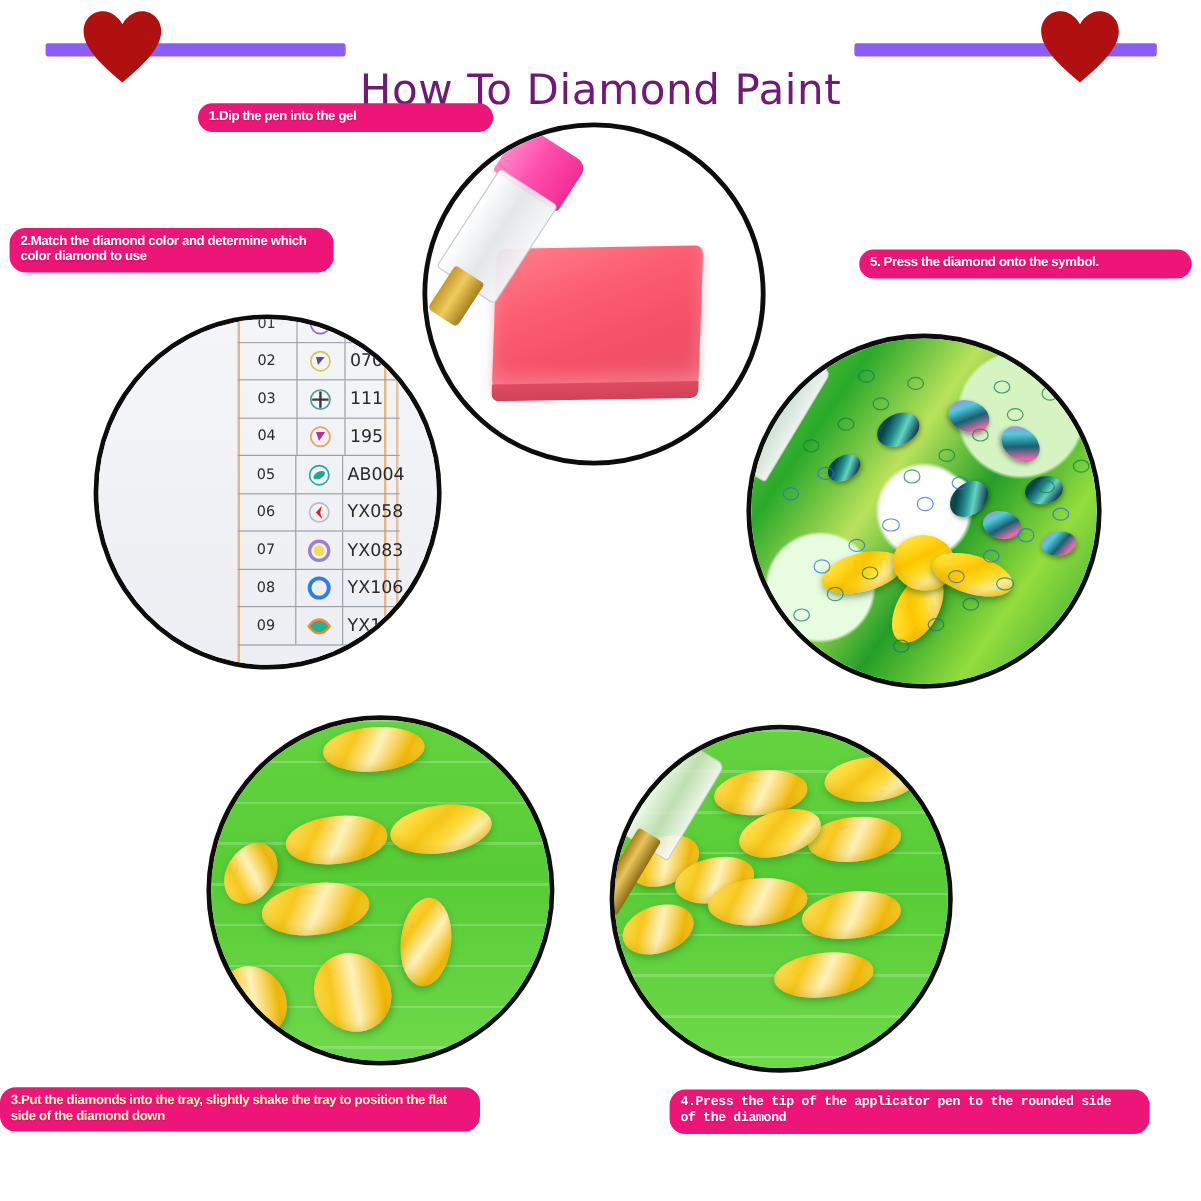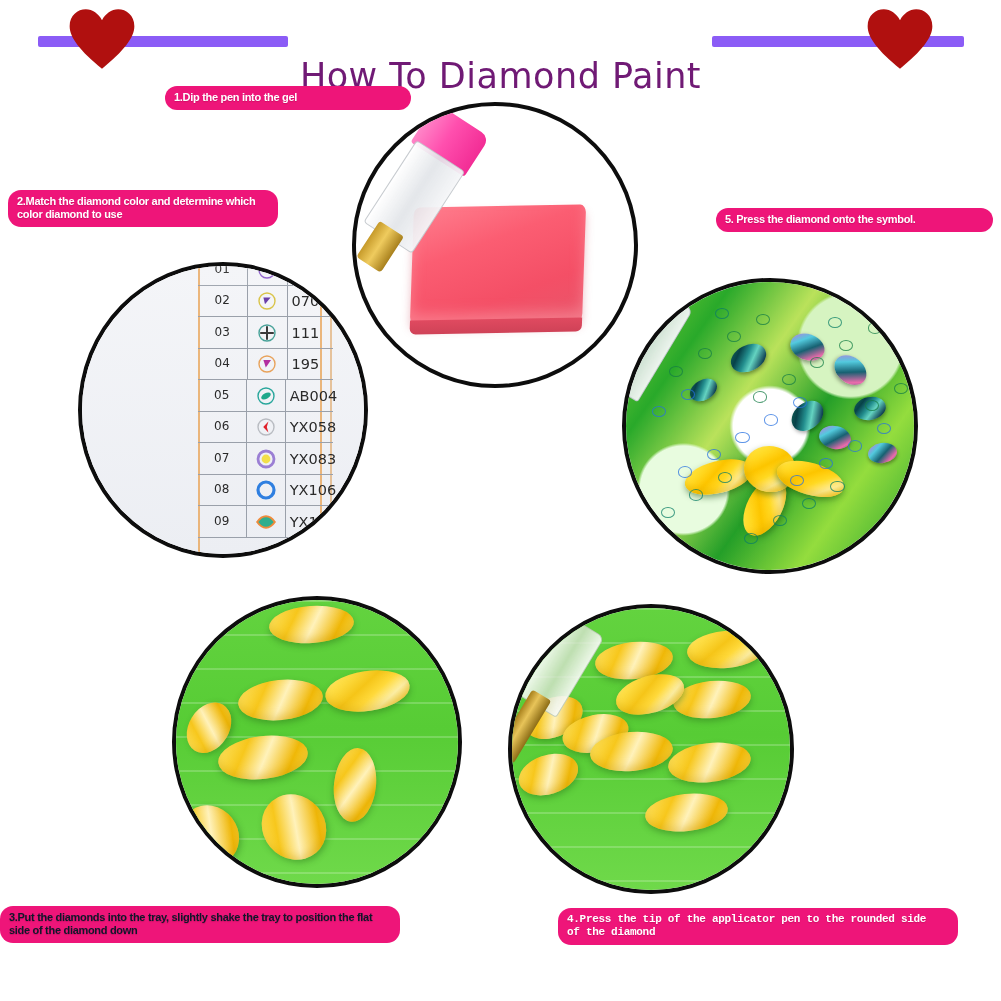--- a/index.html
+++ b/index.html
@@ -347,21 +347,21 @@
           <div style="position: absolute; left: 53%; top: 25%; width: 30%; height: 14%; transform: rotate(-8deg); background: linear-gradient(145deg, rgb(255, 246, 176) 0%, rgb(255, 225, 74) 18%, rgb(245, 197, 24) 42%, rgb(255, 217, 58) 58%, rgb(253, 240, 168) 74%, rgb(242, 191, 18) 100%); border-radius: 50%; box-shadow: rgba(40, 110, 25, 0.45) 0px 3px 6px, rgba(200, 150, 0, 0.35) 0px -4px 8px inset;"></div>
           <div style="position: absolute; left: 2%; top: 38%; width: 19%; height: 14%; transform: rotate(-58deg); background: linear-gradient(120deg, rgb(255, 233, 110) 0%, rgb(247, 199, 28) 30%, rgb(255, 242, 187) 52%, rgb(240, 184, 8) 78%, rgb(255, 228, 87) 100%); border-radius: 50%; box-shadow: rgba(40, 110, 25, 0.45) 0px 3px 6px, rgba(200, 150, 0, 0.35) 0px -4px 8px inset;"></div>
           <div style="position: absolute; left: 15%; top: 48%; width: 32%; height: 15%; transform: rotate(-7deg); background: linear-gradient(120deg, rgb(255, 233, 110) 0%, rgb(247, 199, 28) 30%, rgb(255, 242, 187) 52%, rgb(240, 184, 8) 78%, rgb(255, 228, 87) 100%); border-radius: 50%; box-shadow: rgba(40, 110, 25, 0.45) 0px 3px 6px, rgba(200, 150, 0, 0.35) 0px -4px 8px inset;"></div>
           <div style="position: absolute; left: 56%; top: 52%; width: 15%; height: 26%; transform: rotate(6deg); background: linear-gradient(120deg, rgb(255, 233, 110) 0%, rgb(247, 199, 28) 30%, rgb(255, 242, 187) 52%, rgb(240, 184, 8) 78%, rgb(255, 228, 87) 100%); border-radius: 50%; box-shadow: rgba(40, 110, 25, 0.45) 0px 3px 6px, rgba(200, 150, 0, 0.35) 0px -4px 8px inset;"></div>
           <div style="position: absolute; left: 31%; top: 68%; width: 22%; height: 24%; transform: rotate(-40deg); background: linear-gradient(120deg, rgb(255, 233, 110) 0%, rgb(247, 199, 28) 30%, rgb(255, 242, 187) 52%, rgb(240, 184, 8) 78%, rgb(255, 228, 87) 100%); border-radius: 50%; box-shadow: rgba(40, 110, 25, 0.45) 0px 3px 6px, rgba(200, 150, 0, 0.35) 0px -4px 8px inset;"></div>
           <div style="position: absolute; left: 2%; top: 72%; width: 20%; height: 22%; transform: rotate(-38deg); background: linear-gradient(120deg, rgb(255, 233, 110) 0%, rgb(247, 199, 28) 30%, rgb(255, 242, 187) 52%, rgb(240, 184, 8) 78%, rgb(255, 228, 87) 100%); border-radius: 50%; box-shadow: rgba(40, 110, 25, 0.45) 0px 3px 6px, rgba(200, 150, 0, 0.35) 0px -4px 8px inset;"></div>
         </div>
     </div>
   </div>
 
-  <div class="lbl" id="lbl3" style="background: rgb(238, 21, 121); color: #0f172a;">3.Put the diamonds into the tray, slightly shake the tray to position the flat side of the diamond down</div>
+  <div class="lbl" id="lbl3" style="background: rgb(238, 21, 121); color: #fef9c3;">3.Put the diamonds into the tray, slightly shake the tray to position the flat side of the diamond down</div>
 
   <div class="circ" id="c4" style="border-color: rgb(13, 13, 13);">
     <div class="ph tray">
       <div id="tray4-gems">
           <div style="position: absolute; left: 30%; top: 12%; width: 28%; height: 13%; transform: rotate(-6deg); background: linear-gradient(120deg, rgb(255, 233, 110) 0%, rgb(247, 199, 28) 30%, rgb(255, 242, 187) 52%, rgb(240, 184, 8) 78%, rgb(255, 228, 87) 100%); border-radius: 50%; box-shadow: rgba(40, 110, 25, 0.45) 0px 3px 6px, rgba(200, 150, 0, 0.35) 0px -4px 8px inset;"></div>
           <div style="position: absolute; left: 63%; top: 8%; width: 28%; height: 13%; transform: rotate(-5deg); background: linear-gradient(145deg, rgb(255, 246, 176) 0%, rgb(255, 225, 74) 18%, rgb(245, 197, 24) 42%, rgb(255, 217, 58) 58%, rgb(253, 240, 168) 74%, rgb(242, 191, 18) 100%); border-radius: 50%; box-shadow: rgba(40, 110, 25, 0.45) 0px 3px 6px, rgba(200, 150, 0, 0.35) 0px -4px 8px inset;"></div>
           <div style="position: absolute; left: 58%; top: 26%; width: 28%; height: 13%; transform: rotate(-6deg); background: linear-gradient(120deg, rgb(255, 233, 110) 0%, rgb(247, 199, 28) 30%, rgb(255, 242, 187) 52%, rgb(240, 184, 8) 78%, rgb(255, 228, 87) 100%); border-radius: 50%; box-shadow: rgba(40, 110, 25, 0.45) 0px 3px 6px, rgba(200, 150, 0, 0.35) 0px -4px 8px inset;"></div>
           <div style="position: absolute; left: 37%; top: 24%; width: 25%; height: 13%; transform: rotate(-16deg); background: linear-gradient(145deg, rgb(255, 246, 176) 0%, rgb(255, 225, 74) 18%, rgb(245, 197, 24) 42%, rgb(255, 217, 58) 58%, rgb(253, 240, 168) 74%, rgb(242, 191, 18) 100%); border-radius: 50%; box-shadow: rgba(40, 110, 25, 0.45) 0px 3px 6px, rgba(200, 150, 0, 0.35) 0px -4px 8px inset;"></div>
           <div style="position: absolute; left: 4%; top: 32%; width: 22%; height: 14%; transform: rotate(-22deg); background: linear-gradient(120deg, rgb(255, 233, 110) 0%, rgb(247, 199, 28) 30%, rgb(255, 242, 187) 52%, rgb(240, 184, 8) 78%, rgb(255, 228, 87) 100%); border-radius: 50%; box-shadow: rgba(40, 110, 25, 0.45) 0px 3px 6px, rgba(200, 150, 0, 0.35) 0px -4px 8px inset;"></div>
           <div style="position: absolute; left: 18%; top: 38%; width: 24%; height: 13%; transform: rotate(-12deg); background: linear-gradient(120deg, rgb(255, 233, 110) 0%, rgb(247, 199, 28) 30%, rgb(255, 242, 187) 52%, rgb(240, 184, 8) 78%, rgb(255, 228, 87) 100%); border-radius: 50%; box-shadow: rgba(40, 110, 25, 0.45) 0px 3px 6px, rgba(200, 150, 0, 0.35) 0px -4px 8px inset;"></div>

